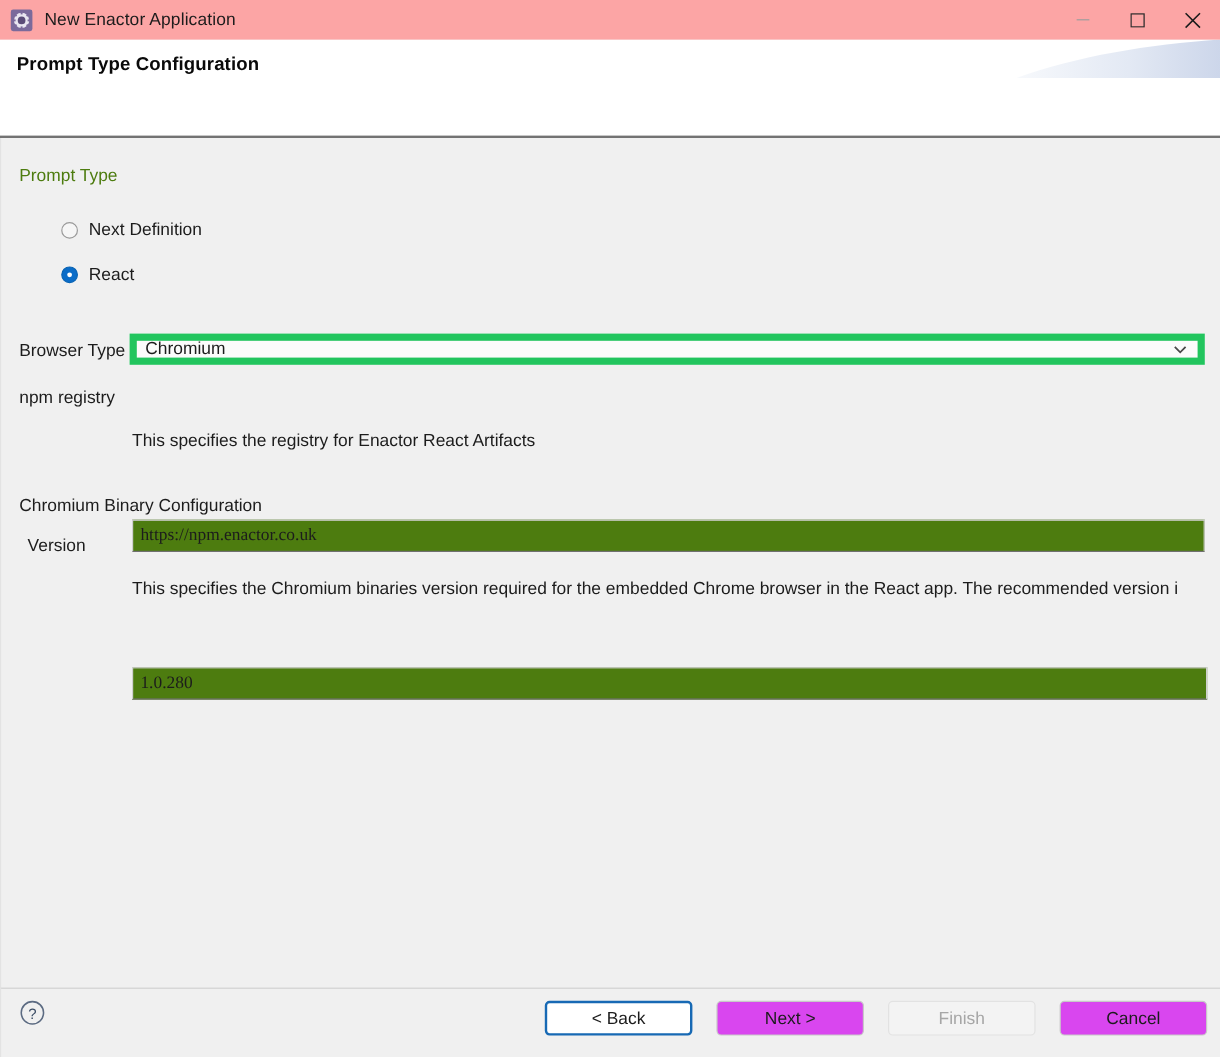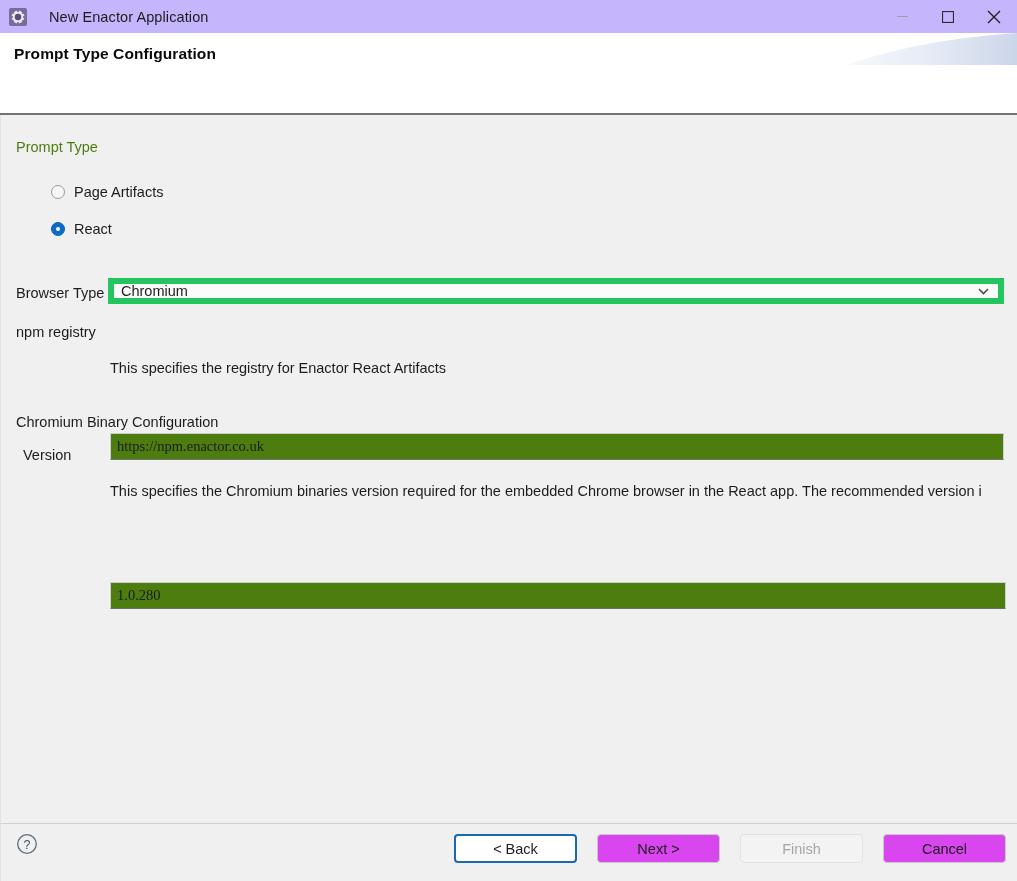--- a/index.html
+++ b/index.html
@@ -19,25 +19,24 @@
     background: #f0f0f0;
     display: flex;
     flex-direction: column;
   }
 
   
   #title-bar {
     position: relative;
     height: 33px;
     min-height: 33px;
-    background: #c4b5fd;
+    background: #fca5a5;
     display: flex;
     align-items: center;
     z-index: 5;
-    gap: 12px;
   }
   #app-icon {
     width: 18px; height: 18px;
     margin-left: 9px;
     background: #7b6a9b;
     border-radius: 2px;
     position: relative;
     flex: none;
     display: flex; align-items: center; justify-content: center;
   }
@@ -187,21 +186,21 @@
     display: flex;
     align-items: center;
     cursor: text;
     font-family: Liberation Serif, serif;
   }
   #input-npm-registry {
     left: 109px; top: 318px;
     width: 894px; height: 27px;
   }
   #input-version {
-    left: 109px; top: 467px;
+    left: 109px; top: 441px;
     width: 896px; height: 27px;
   }
   .text-input-value {
     margin-left: 6px;
     font-size: 14.5px;
     color: #1c1c1c;
     white-space: nowrap;
   }
 
   .hint-text {
@@ -327,21 +326,21 @@
     </svg>
     <div id="page-title">Prompt Type Configuration</div>
   </div>
 
   <div id="page-body">
 
     <div id="group-prompt-type-label">Prompt Type</div>
 
     <div class="radio-row" id="radio-row-page-definition">
       <span class="radio-mark off"></span>
-      <span class="radio-label">Page Artifacts</span>
+      <span class="radio-label">Next Definition</span>
     </div>
 
     <div class="radio-row" id="radio-row-react">
       <span class="radio-mark on"></span>
       <span class="radio-label">React</span>
     </div>
 
     <div class="field-label" id="label-browser-type">Browser Type</div>
     <div id="combo-browser-type">
       <span id="combo-browser-type-value">Chromium</span>

